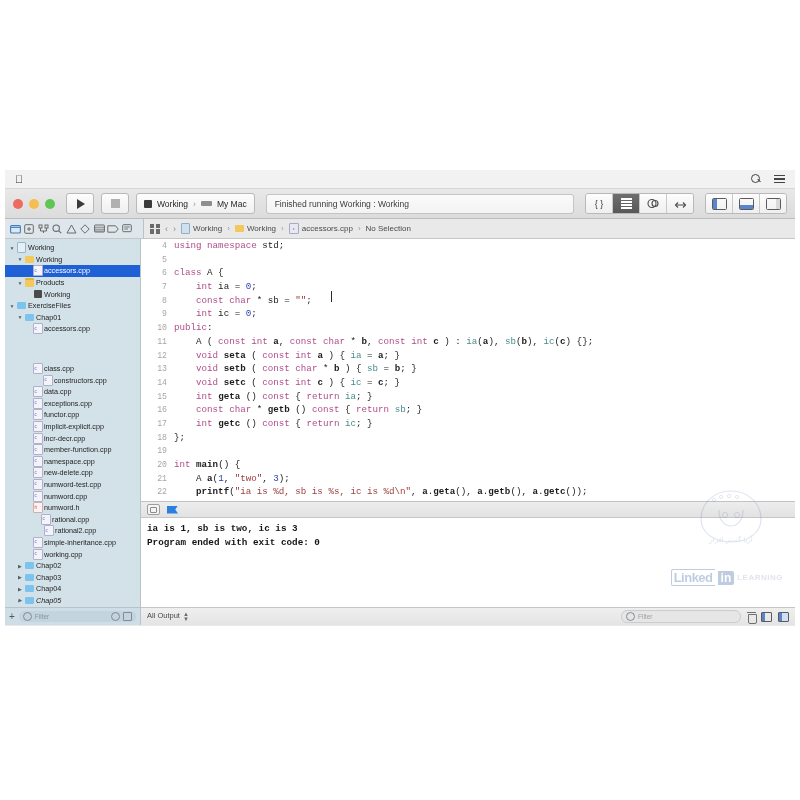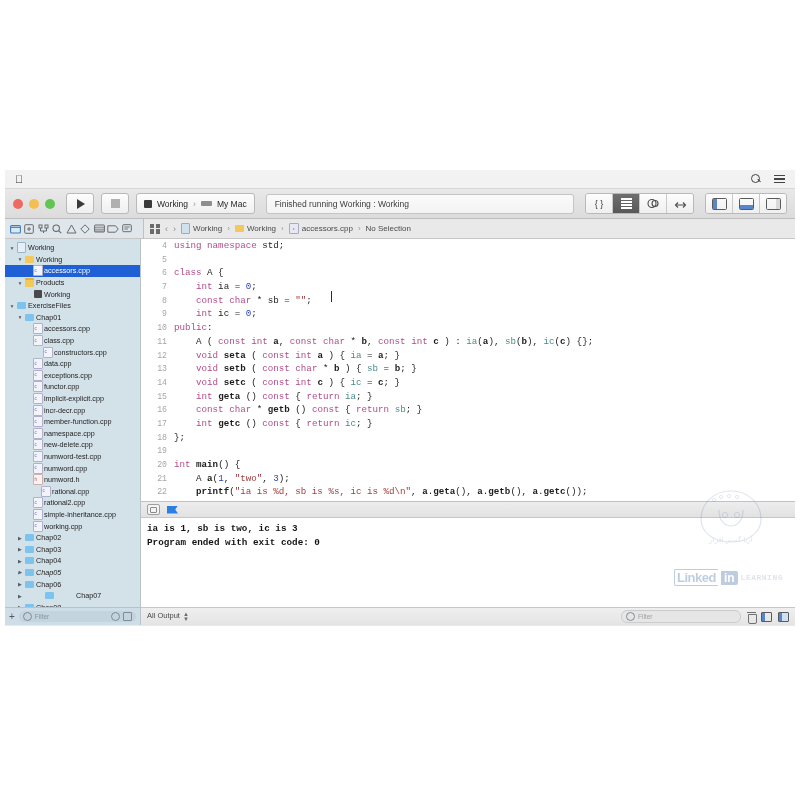--- a/index.html
+++ b/index.html
@@ -223,21 +223,21 @@
     display:flex;align-items:center;gap:3px;opacity:0.30;pointer-events:none;
   }
   .wm-li .lk{
     font-size:13px;font-weight:bold;color:#2b5a9b;letter-spacing:-0.5px;
     border:1.5px solid #2b5a9b;border-right:none;padding:0 2px;border-radius:2px 0 0 2px;
   }
   .wm-li .in{
     font-size:12px;font-weight:bold;color:#ffffff;background:#2b5a9b;
     padding:0 3px;border-radius:0 2px 2px 0;
   }
-  .wm-li .lrn{font-size:8px;font-weight:bold;color:#9aa8bb;letter-spacing:0.5px;font-family:Liberation Mono, monospace;}
+  .wm-li .lrn{font-size:8px;font-weight:bold;color:#9aa8bb;letter-spacing:0.5px;}
 </style>
 </head>
 <body>
 
 <div id="page">
   <div id="window">
 
     <div class="menubar">
       <div class="apple"></div>
       <div class="spacer"></div>
@@ -451,21 +451,21 @@
               </span>
               <span class="lbl">Chap01</span>
             </div>
             <div class="row" style="padding-left: 19px;">
               <span class="tw"></span>
               <span class="ic">
                 <span class="fi-cpp"></span>
               </span>
               <span class="lbl">accessors.cpp</span>
             </div>
-            <div class="row" style="padding-left: 19px;">
+            <div class="row" style="padding-left: 19px; margin-top: 28px;">
               <span class="tw"></span>
               <span class="ic">
                 <span class="fi-cpp"></span>
               </span>
               <span class="lbl">class.cpp</span>
             </div>
             <div class="row" style="padding-left: 29px;">
               <span class="tw"></span>
               <span class="ic">
                 <span class="fi-cpp"></span>
@@ -549,21 +549,21 @@
               </span>
               <span class="lbl">numword.h</span>
             </div>
             <div class="row" style="padding-left: 27px; text-align: right;">
               <span class="tw"></span>
               <span class="ic">
                 <span class="fi-cpp"></span>
               </span>
               <span class="lbl">rational.cpp</span>
             </div>
-            <div class="row" style="padding-left: 19px;">
+            <div class="row" style="padding-left: 30px;">
               <span class="tw"></span>
               <span class="ic">
                 <span class="fi-cpp"></span>
               </span>
               <span class="lbl">rational2.cpp</span>
             </div>
             <div class="row" style="padding-left: 19px;">
               <span class="tw"></span>
               <span class="ic">
                 <span class="fi-cpp"></span>

